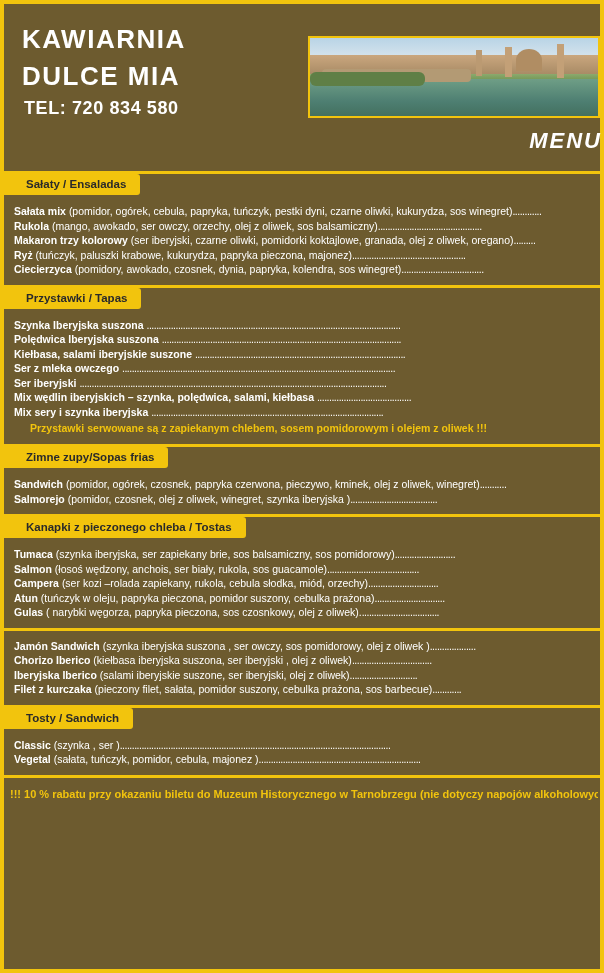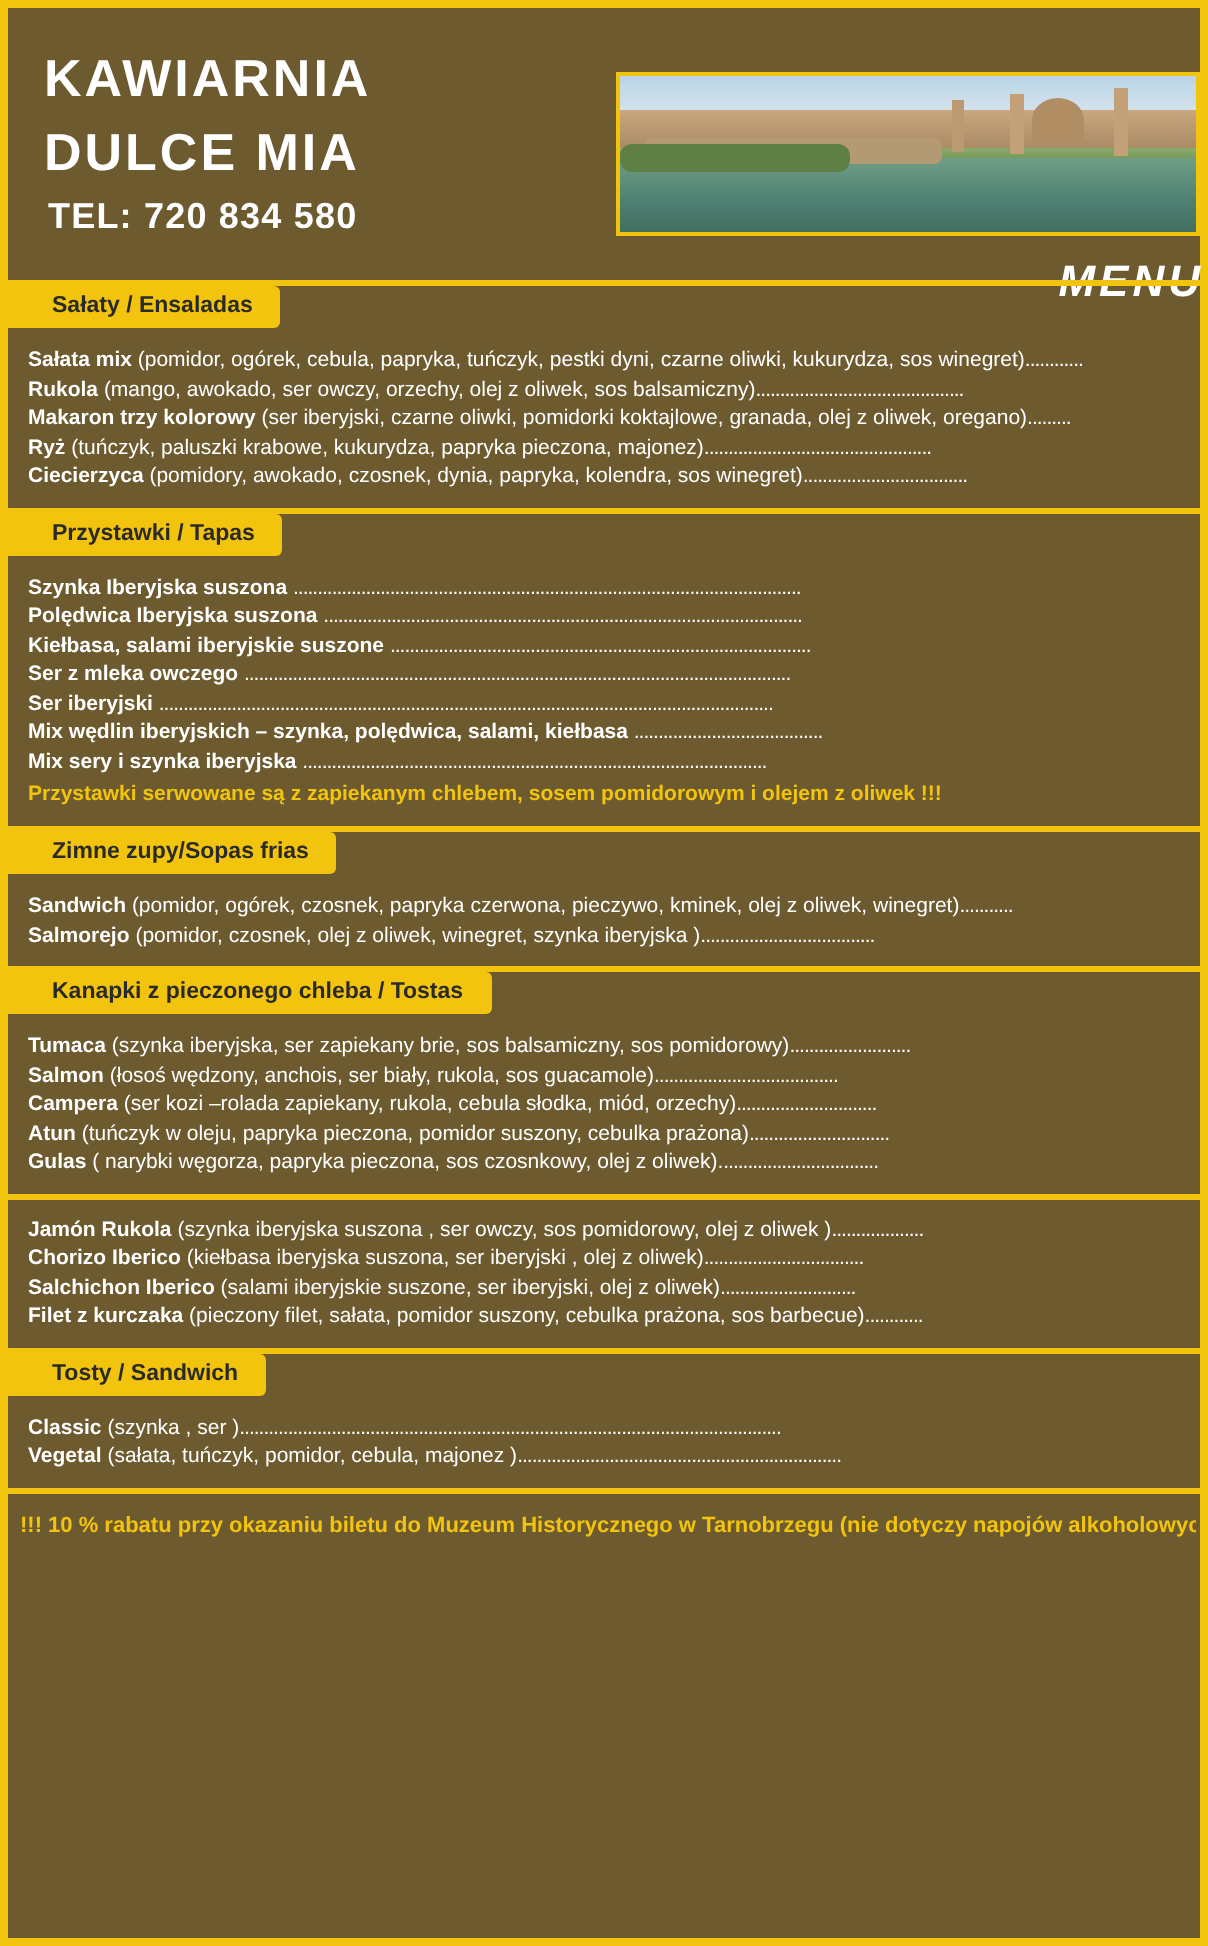--- a/index.html
+++ b/index.html
@@ -31,21 +31,21 @@
   .frame-left {
     position: absolute; left: 0; top: 0; bottom: 0; width: 4px; background: #f2c40d;
   }
   .frame-right {
     position: absolute; right: 0; top: 0; bottom: 0; width: 4px; background: #f2c40d;
   }
 
   
   .header {
     position: relative;
-    height: 140px;
+    height: 171px;
     padding: 14px 0 0 22px;
   }
   .brand-line1 {
     color: #ffffff;
     font-size: 26px;
     font-weight: bold;
     letter-spacing: 1.5px;
     line-height: 30px;
     margin: 10px 0 0 0;
   }
@@ -158,20 +158,21 @@
   .item .dots {
     color: #ffffff;
     letter-spacing: -0.5px;
   }
   .note {
     color: #f2c40d;
     font-size: 10.5px;
     font-weight: bold;
     line-height: 15px;
     padding-top: 2px;
+    margin-left: 16px;
   }
 
   .footer-rule-top {
     height: 3px; background: #f2c40d;
   }
   .footer {
     padding: 10px 6px 8px 10px;
   }
   .footer-text {
     color: #f2c40d;
@@ -251,23 +252,23 @@
           <div class="item"><span class="nm">Tumaca</span> <span class="ds">(szynka iberyjska,  ser zapiekany brie, sos balsamiczny, sos pomidorowy)</span><span class="dots">.........................</span></div>
           <div class="item"><span class="nm">Salmon</span> <span class="ds">(łosoś wędzony, anchois, ser biały, rukola, sos guacamole)</span><span class="dots">......................................</span></div>
           <div class="item"><span class="nm">Campera</span> <span class="ds">(ser kozi –rolada zapiekany, rukola, cebula słodka, miód, orzechy)</span><span class="dots">.............................</span></div>
           <div class="item"><span class="nm">Atun</span> <span class="ds">(tuńczyk w oleju, papryka pieczona, pomidor suszony, cebulka prażona)</span><span class="dots">.............................</span></div>
           <div class="item"><span class="nm">Gulas</span> <span class="ds">( narybki węgorza, papryka pieczona, sos czosnkowy, olej z oliwek).</span><span class="dots">................................</span></div>
         </div>
       </div>
       <div class="section">
         <div class="sec-rule"></div>
         <div class="items">
-          <div class="item"><span class="nm">Jamón Rukola</span> <span class="ds">(szynka iberyjska suszona , ser owczy, sos pomidorowy, olej z oliwek )</span><span class="dots">...................</span></div>
+          <div class="item"><span class="nm">Jamón Sandwich</span> <span class="ds">(szynka iberyjska suszona , ser owczy, sos pomidorowy, olej z oliwek )</span><span class="dots">...................</span></div>
           <div class="item"><span class="nm">Chorizo Iberico</span> <span class="ds">(kiełbasa iberyjska suszona, ser iberyjski , olej z oliwek)</span><span class="dots">.................................</span></div>
-          <div class="item"><span class="nm">Salchichon Iberico</span> <span class="ds">(salami iberyjskie suszone, ser iberyjski, olej z oliwek)</span><span class="dots">............................</span></div>
+          <div class="item"><span class="nm">Iberyjska Iberico</span> <span class="ds">(salami iberyjskie suszone, ser iberyjski, olej z oliwek)</span><span class="dots">............................</span></div>
           <div class="item"><span class="nm">Filet z kurczaka</span> <span class="ds">(pieczony filet, sałata, pomidor suszony, cebulka prażona, sos barbecue)</span><span class="dots">............</span></div>
         </div>
       </div>
       <div class="section">
         <div class="sec-rule"></div>
         <div class="sec-head-wrap"><span class="sec-head">Tosty / Sandwich</span></div>
         <div class="items">
           <div class="item"><span class="nm">Classic</span> <span class="ds">(szynka , ser )</span><span class="dots">................................................................................................................</span></div>
           <div class="item"><span class="nm">Vegetal</span> <span class="ds">(sałata, tuńczyk, pomidor, cebula, majonez )</span><span class="dots">...................................................................</span></div>
         </div>

